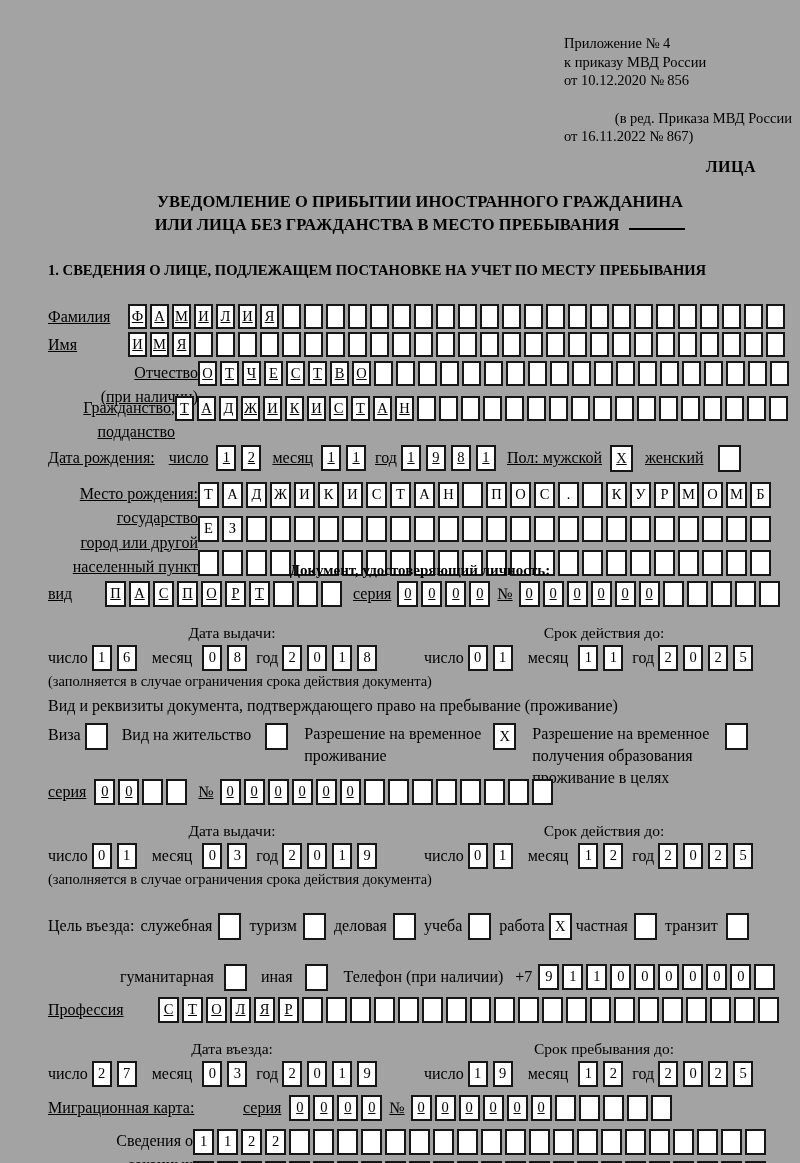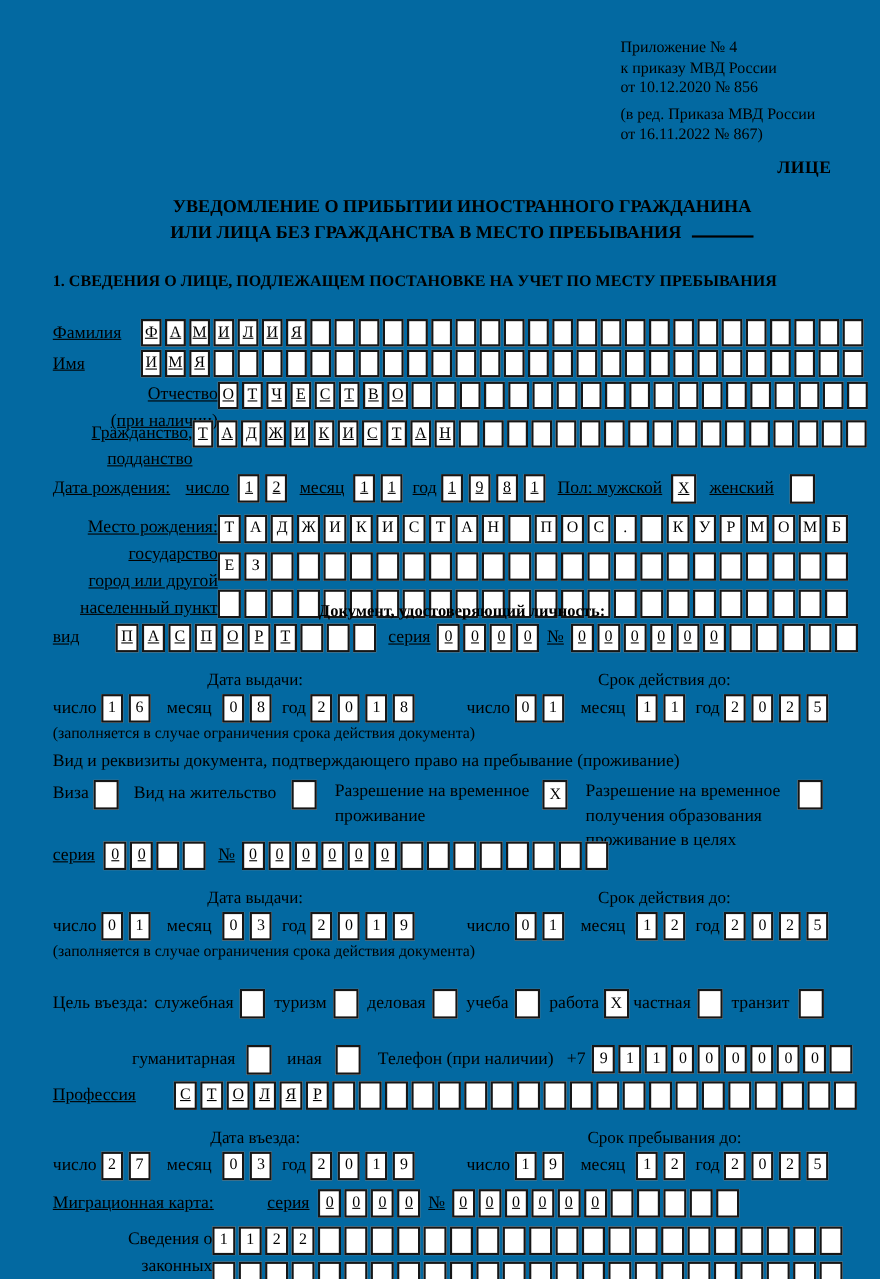--- a/index.html
+++ b/index.html
@@ -1,23 +1,23 @@
 <!DOCTYPE html>
 <html><head>
 <meta charset="utf-8">
 <style>
   * { box-sizing: border-box; }
   html,body { margin:0; padding:0; background:#fff; }
   .page {
     width:800px; height:1163px; overflow:hidden; position:relative;
     font-family:"Liberation Serif","DejaVu Serif",serif;
-    font-size:16px; color:#000; padding:34px 8px 0 48px; background:#0369a1;
+    font-size:16px; color:#000; padding:34px 8px 0 48px; background:#a3a3a3;
   }
   .appendix { margin-left:516px; font-size:14.5px; line-height:18.5px; }
-  .appendix .gap { margin-top:5px; }
+  .appendix .gap { margin-top:19px;text-align:right; }
   .forma { text-align:right; padding-right:36px; font-weight:bold; font-size:16px; margin-top:12px; letter-spacing:0.5px; }
   .title { text-align:center; font-weight:bold; font-size:16.5px; line-height:23px; margin-top:14px; }
   .blank { display:inline-block; width:56px; height:15px; border-bottom:2px solid #000; margin-left:10px; }
   .sec { font-weight:bold; font-size:14.6px; margin-top:26px; }
 
   .row { display:flex; align-items:flex-start;text-decoration:underline; }
   .lbl { line-height:26px; white-space:nowrap; }
   .lblcol { line-height:24.5px;text-align:right; }
   .boxes { display:inline-flex; flex:none; }
   .box {
@@ -63,21 +63,21 @@
 <div class="page">
 
   <div class="appendix">
     <div>Приложение № 4</div>
     <div>к приказу МВД России</div>
     <div>от 10.12.2020 № 856</div>
     <div class="gap">(в ред. Приказа МВД России</div>
     <div>от 16.11.2022 № 867)</div>
   </div>
 
-  <div class="forma">ЛИЦЕ</div>
+  <div class="forma">ЛИЦА</div>
 
   <div class="title">
     <div>УВЕДОМЛЕНИЕ О ПРИБЫТИИ ИНОСТРАННОГО ГРАЖДАНИНА</div>
     <div>
       <span>ИЛИ ЛИЦА БЕЗ ГРАЖДАНСТВА В МЕСТО ПРЕБЫВАНИЯ</span><span class="blank"></span>
     </div>
   </div>
 
   <div class="sec">1. СВЕДЕНИЯ О ЛИЦЕ, ПОДЛЕЖАЩЕМ ПОСТАНОВКЕ НА УЧЕТ ПО МЕСТУ ПРЕБЫВАНИЯ</div>
 

